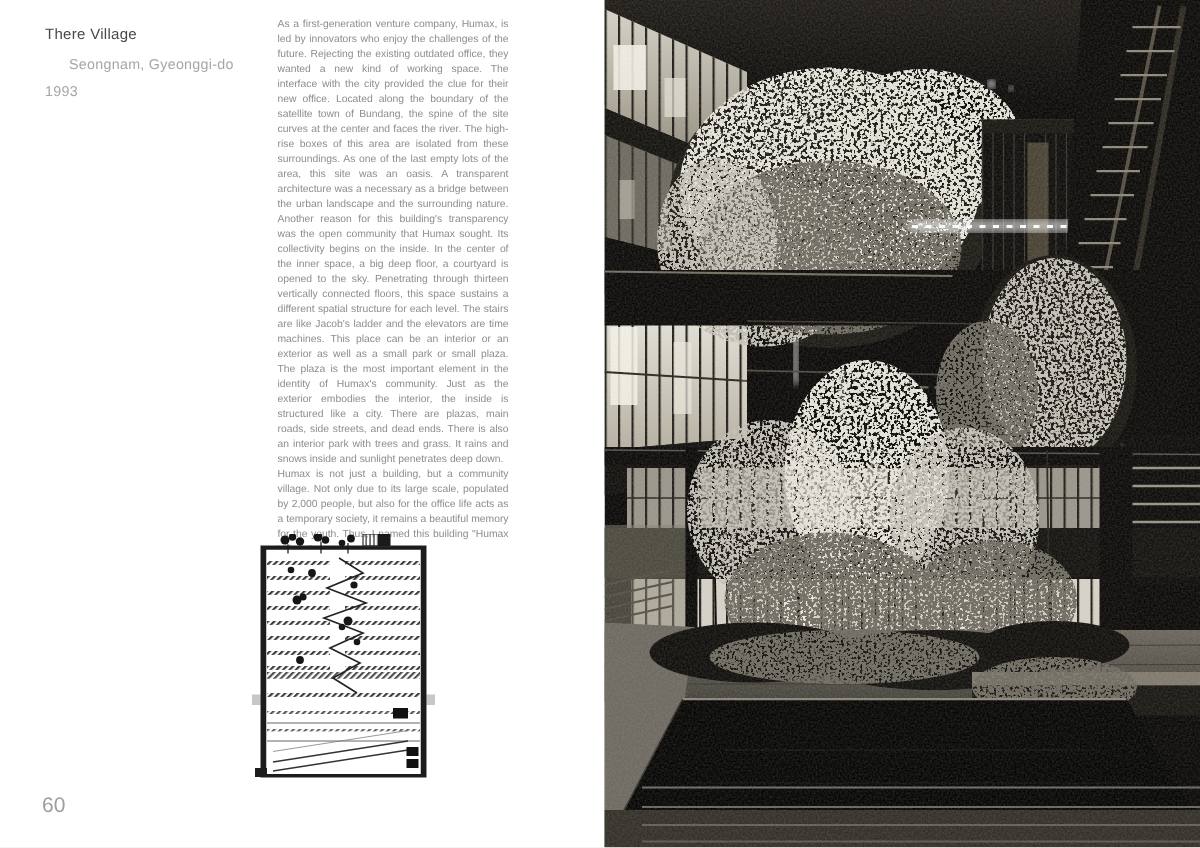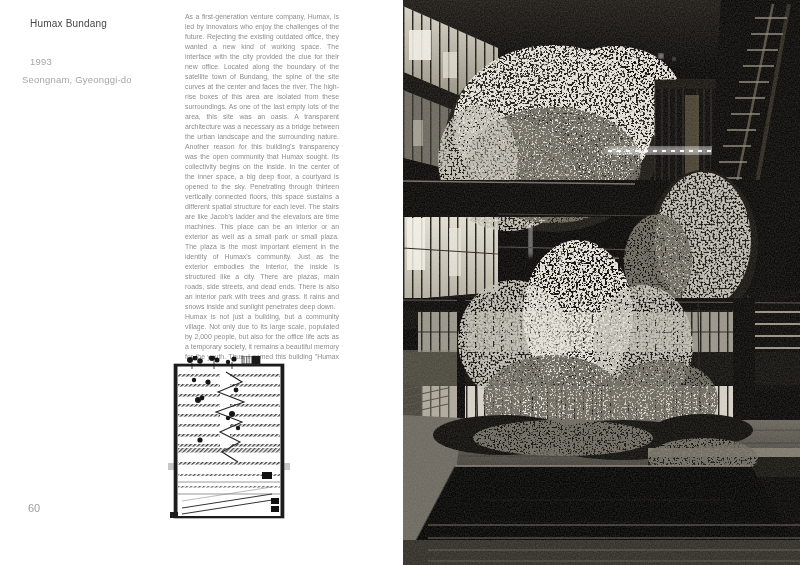--- a/index.html
+++ b/index.html
@@ -4,37 +4,37 @@
 <style>
   html,body{margin:0;padding:0;background:#e9e9e9;}
   .spread{
     position:relative;width:800px;height:565px;background:#ffffff;
     font-family:"Liberation Sans","DejaVu Sans",sans-serif;overflow:hidden;
   }
   .title{
     position:absolute;left:30px;top:18px;font-size:10px;line-height:12px;
     color:#474747;letter-spacing:.2px;
   }
-  .loc{position:absolute;left:22px;top:38px;font-size:9.5px;color:#a6a6a6;letter-spacing:.2px;margin-top:36px;}
+  .loc{position:absolute;left:46px;top:38px;font-size:9.5px;color:#a6a6a6;letter-spacing:.2px;}
   .year{position:absolute;left:30px;top:56px;font-size:9.5px;color:#a6a6a6;letter-spacing:.2px;}
   .bodycol{
     position:absolute;left:185px;top:12px;width:154px;
     font-size:6.9px;line-height:10px;color:#8d8d8d;text-align:justify;
   }
   .bodycol p{margin:0;}
-  .pageno{position:absolute;left:28px;top:502px;font-size:11px;color:#9e9e9e;}
+  .pageno{position:absolute;left:28px;top:528px;font-size:14px;color:#9e9e9e;}
   .drawing{position:absolute;left:168px;top:356px;}
   .photo{position:absolute;left:403px;top:0;width:397px;height:565px;display:block;}
 </style>
 </head>
 <body>
 
 <div class="spread">
 
-  <div class="title">Humax Bundang</div>
+  <div class="title">There Village</div>
   <div class="loc">Seongnam, Gyeonggi-do</div>
   <div class="year">1993</div>
 
   <div class="bodycol">
     <p>As a first-generation venture company, Humax, is led by innovators who enjoy the challenges of the future. Rejecting the existing outdated office, they wanted a new kind of working space. The interface with the city provided the clue for their new office. Located along the boundary of the satellite town of Bundang, the spine of the site curves at the center and faces the river. The high-rise boxes of this area are isolated from these surroundings. As one of the last empty lots of the area, this site was an oasis. A transparent architecture was a necessary as a bridge between the urban landscape and the surrounding nature. Another reason for this building's transparency was the open community that Humax sought. Its collectivity begins on the inside. In the center of the inner space, a big deep floor, a courtyard is opened to the sky. Penetrating through thirteen vertically connected floors, this space sustains a different spatial structure for each level. The stairs are like Jacob's ladder and the elevators are time machines. This place can be an interior or an exterior as well as a small park or small plaza. The plaza is the most important element in the identity of Humax's community. Just as the exterior embodies the interior, the inside is structured like a city. There are plazas, main roads, side streets, and dead ends. There is also an interior park with trees and grass. It rains and snows inside and sunlight penetrates deep down.</p>
     <p>Humax is not just a building, but a community village. Not only due to its large scale, populated by 2,000 people, but also for the office life acts as a temporary society, it remains a beautiful memory for the youth. Thus, I named this building "Humax Village"</p>
   </div>
 
   <div class="pageno">60</div>
 

